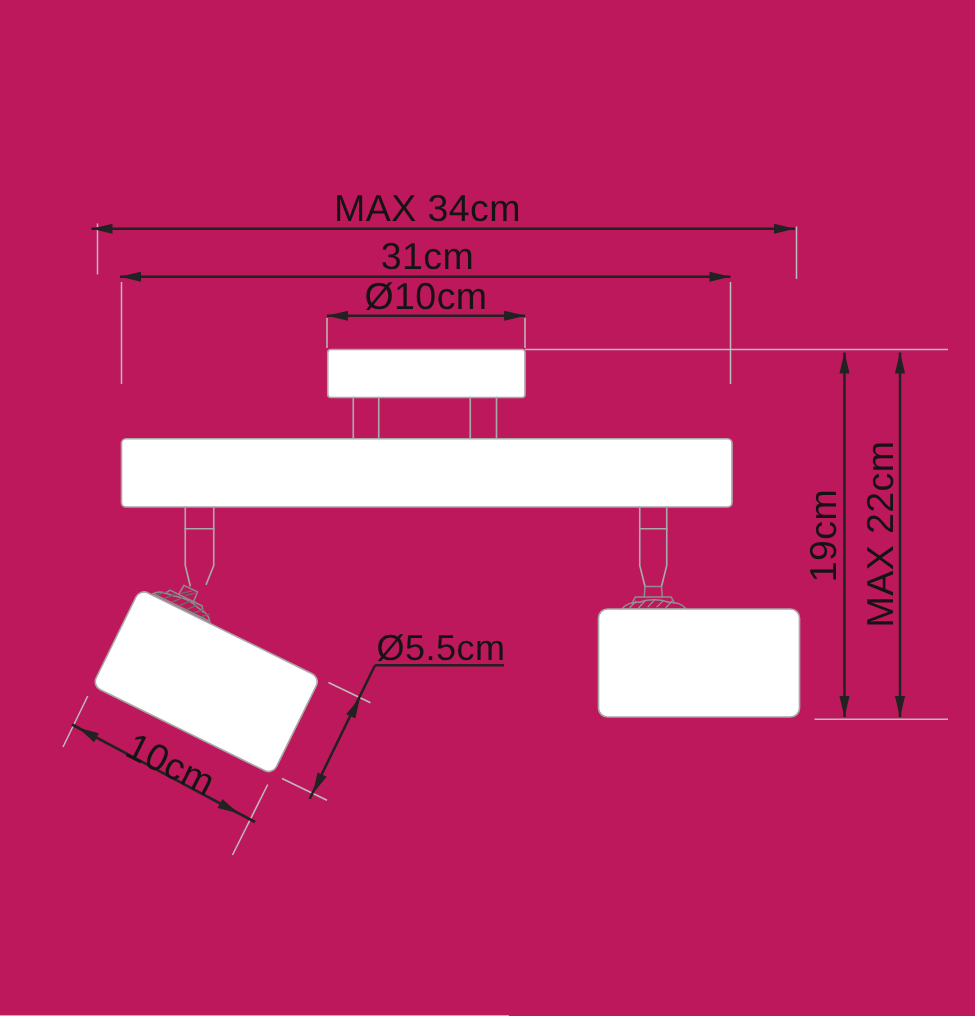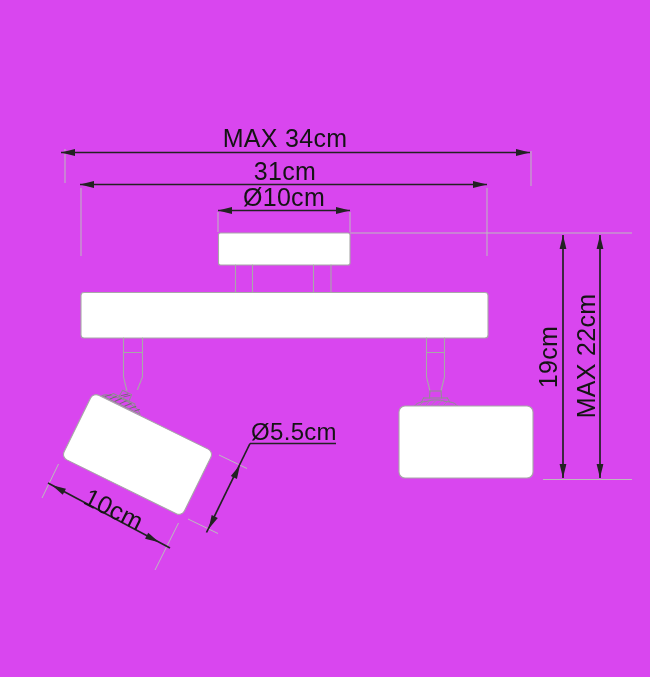--- a/index.html
+++ b/index.html
@@ -5,21 +5,21 @@
   html, body {
     margin: 0;
     padding: 0;
     background: #ffffff;
     font-family: "Liberation Sans", sans-serif;
   }
   .stage {
     position: relative;
     width: 650px;
     height: 677px;
-    background: #d946ef;
+    background: #be185d;
     overflow: hidden;
   }
   svg { display: block; }
   .outline {
     fill: #ffffff;
     stroke: #a8a8a8;
     stroke-width: 1.1;
   }
   .outline-line {
     fill: none;

